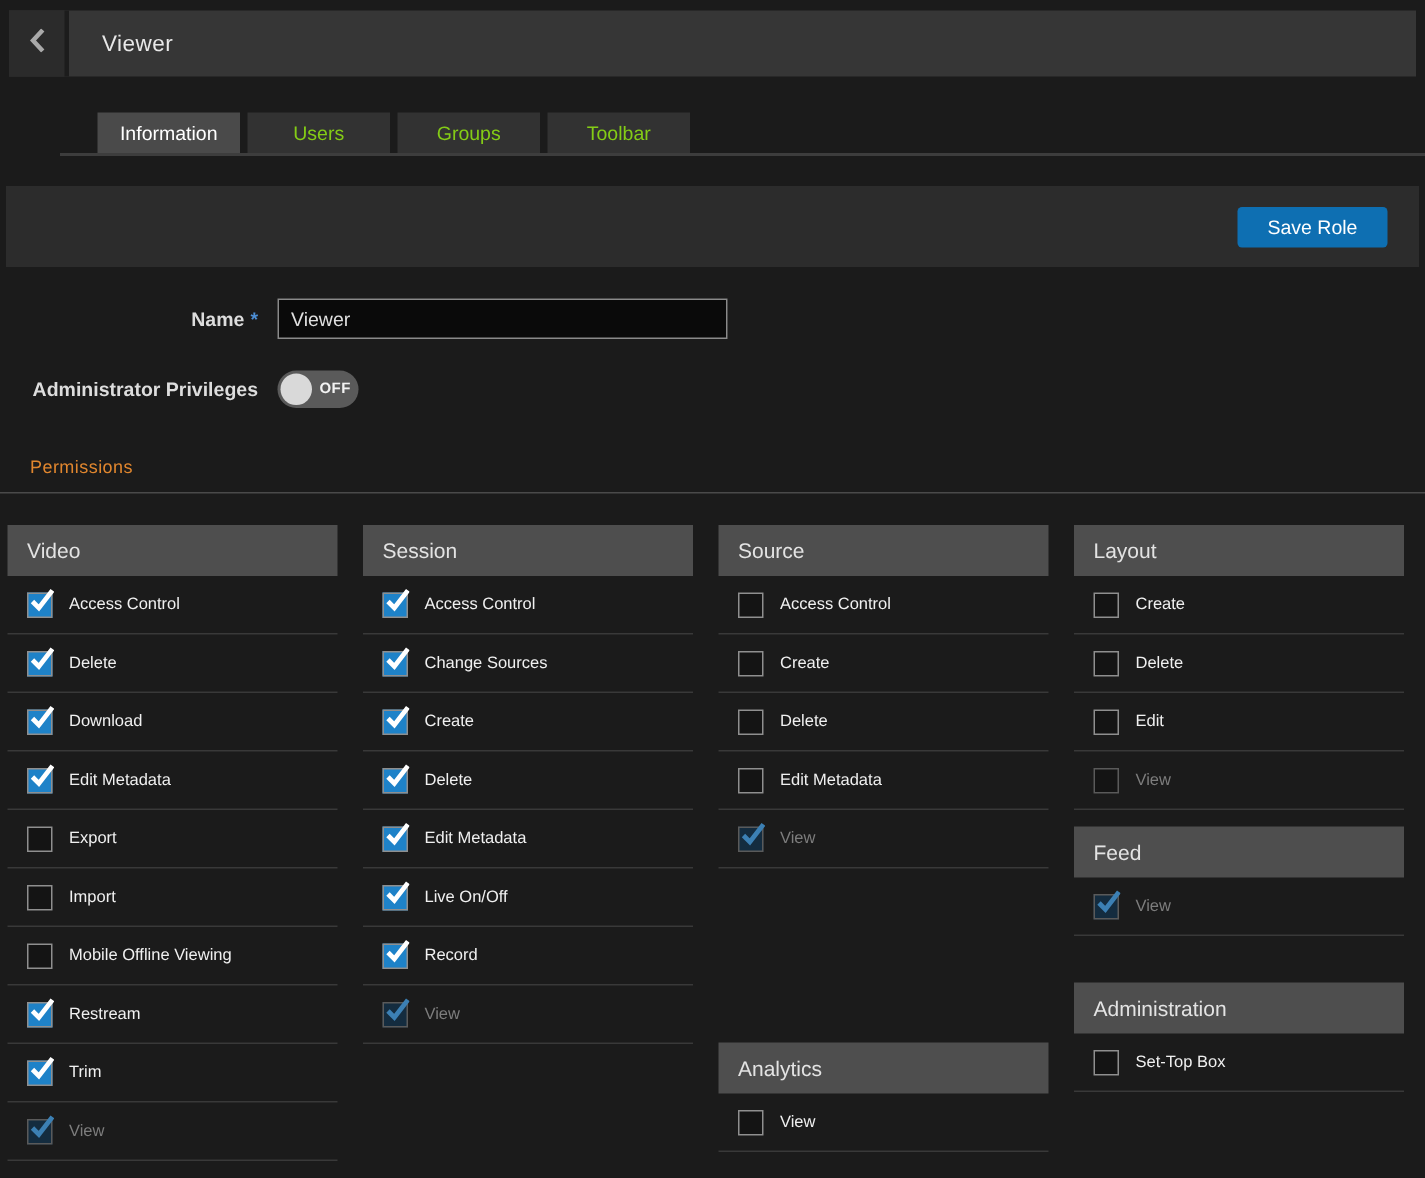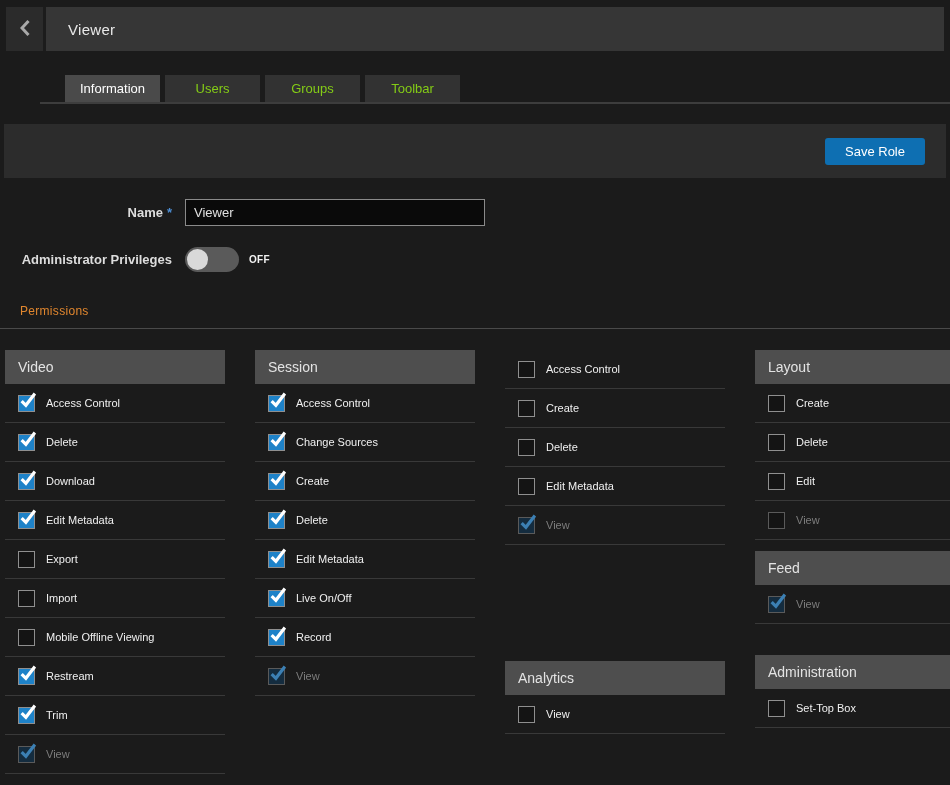--- a/index.html
+++ b/index.html
@@ -26,28 +26,28 @@
 
   
   .form-row { display:flex; align-items:center; margin-left:0; }
   .name-row { margin-top:21px; }
   .admin-row { margin-top:21px; }
   .form-label { width:172px; text-align:right; color:#dddddd; font-size:13px; font-weight:700; flex:none; }
   .req { color:#4d8fd6; margin-left:4px; font-weight:700; }
   .name-input { margin-left:13px; width:300px; height:27px; background:#0a0a0a; border:1px solid #8a8a8a;
     color:#e0e0e0; font-size:13px; font-family:inherit; padding:0 8px; }
   .toggle { margin-left:13px; width:54px; height:25px; background:#5a5a5a; border-radius:13px;
-    position:relative; cursor:pointer; display:flex; align-items:center;gap:36px; }
+    position:relative; cursor:pointer; display:flex; align-items:center; }
   .knob { width:21px; height:21px; border-radius:50%; background:#d9d9d9; margin-left:2px; flex:none; }
   .toggle-text { color:#f2f2f2; font-size:10px; font-weight:700; margin-left:5px; letter-spacing:.3px; }
 
   
   .perm-title { margin:32px 0 0 20px; color:#e0862e; font-size:12px; font-weight:400; letter-spacing:.3px; }
   .perm-rule { margin-top:10px; border-top:1px solid #4a4a4a; }
-  .perm-grid { display:grid; grid-template-columns:repeat(4,220px); gap:30px; margin:21px 5px 0 5px; }
+  .perm-grid { display:grid; grid-template-columns:repeat(4,220px); gap:17px; margin:21px 5px 0 5px; }
 
   .perm-group-header { height:34px; background:#4e4e4e; color:#e3e3e3; font-size:14px;
     display:flex; align-items:center; padding-left:13px; }
   .perm-item { height:39px; display:flex; align-items:center; padding-left:13px;
     border-bottom:1px solid #393939; }
   .perm-label { color:#f0f0f0; font-size:11px; margin-left:11px; }
   .perm-item.disabled .perm-label { color:#7d7d7d; }
 
   
   .perm-col-2 .perm-group:nth-of-type(2) { margin-top:116px; }
@@ -245,20 +245,21 @@
             <svg class="tick" viewBox="0 0 16 16">
               <path d="M2.5 8.5 L6.5 12.5 L15 1.5"></path>
             </svg>
           </span>
           <span class="perm-label">View</span>
         </div>
       </div>
     </div>
     <div class="perm-col perm-col-2">
       <div class="perm-group">
+        <div class="perm-group-header">Source</div>
         <div class="perm-item">
           <span class="cb"></span>
           <span class="perm-label">Access Control</span>
         </div>
         <div class="perm-item">
           <span class="cb"></span>
           <span class="perm-label">Create</span>
         </div>
         <div class="perm-item">
           <span class="cb"></span>

